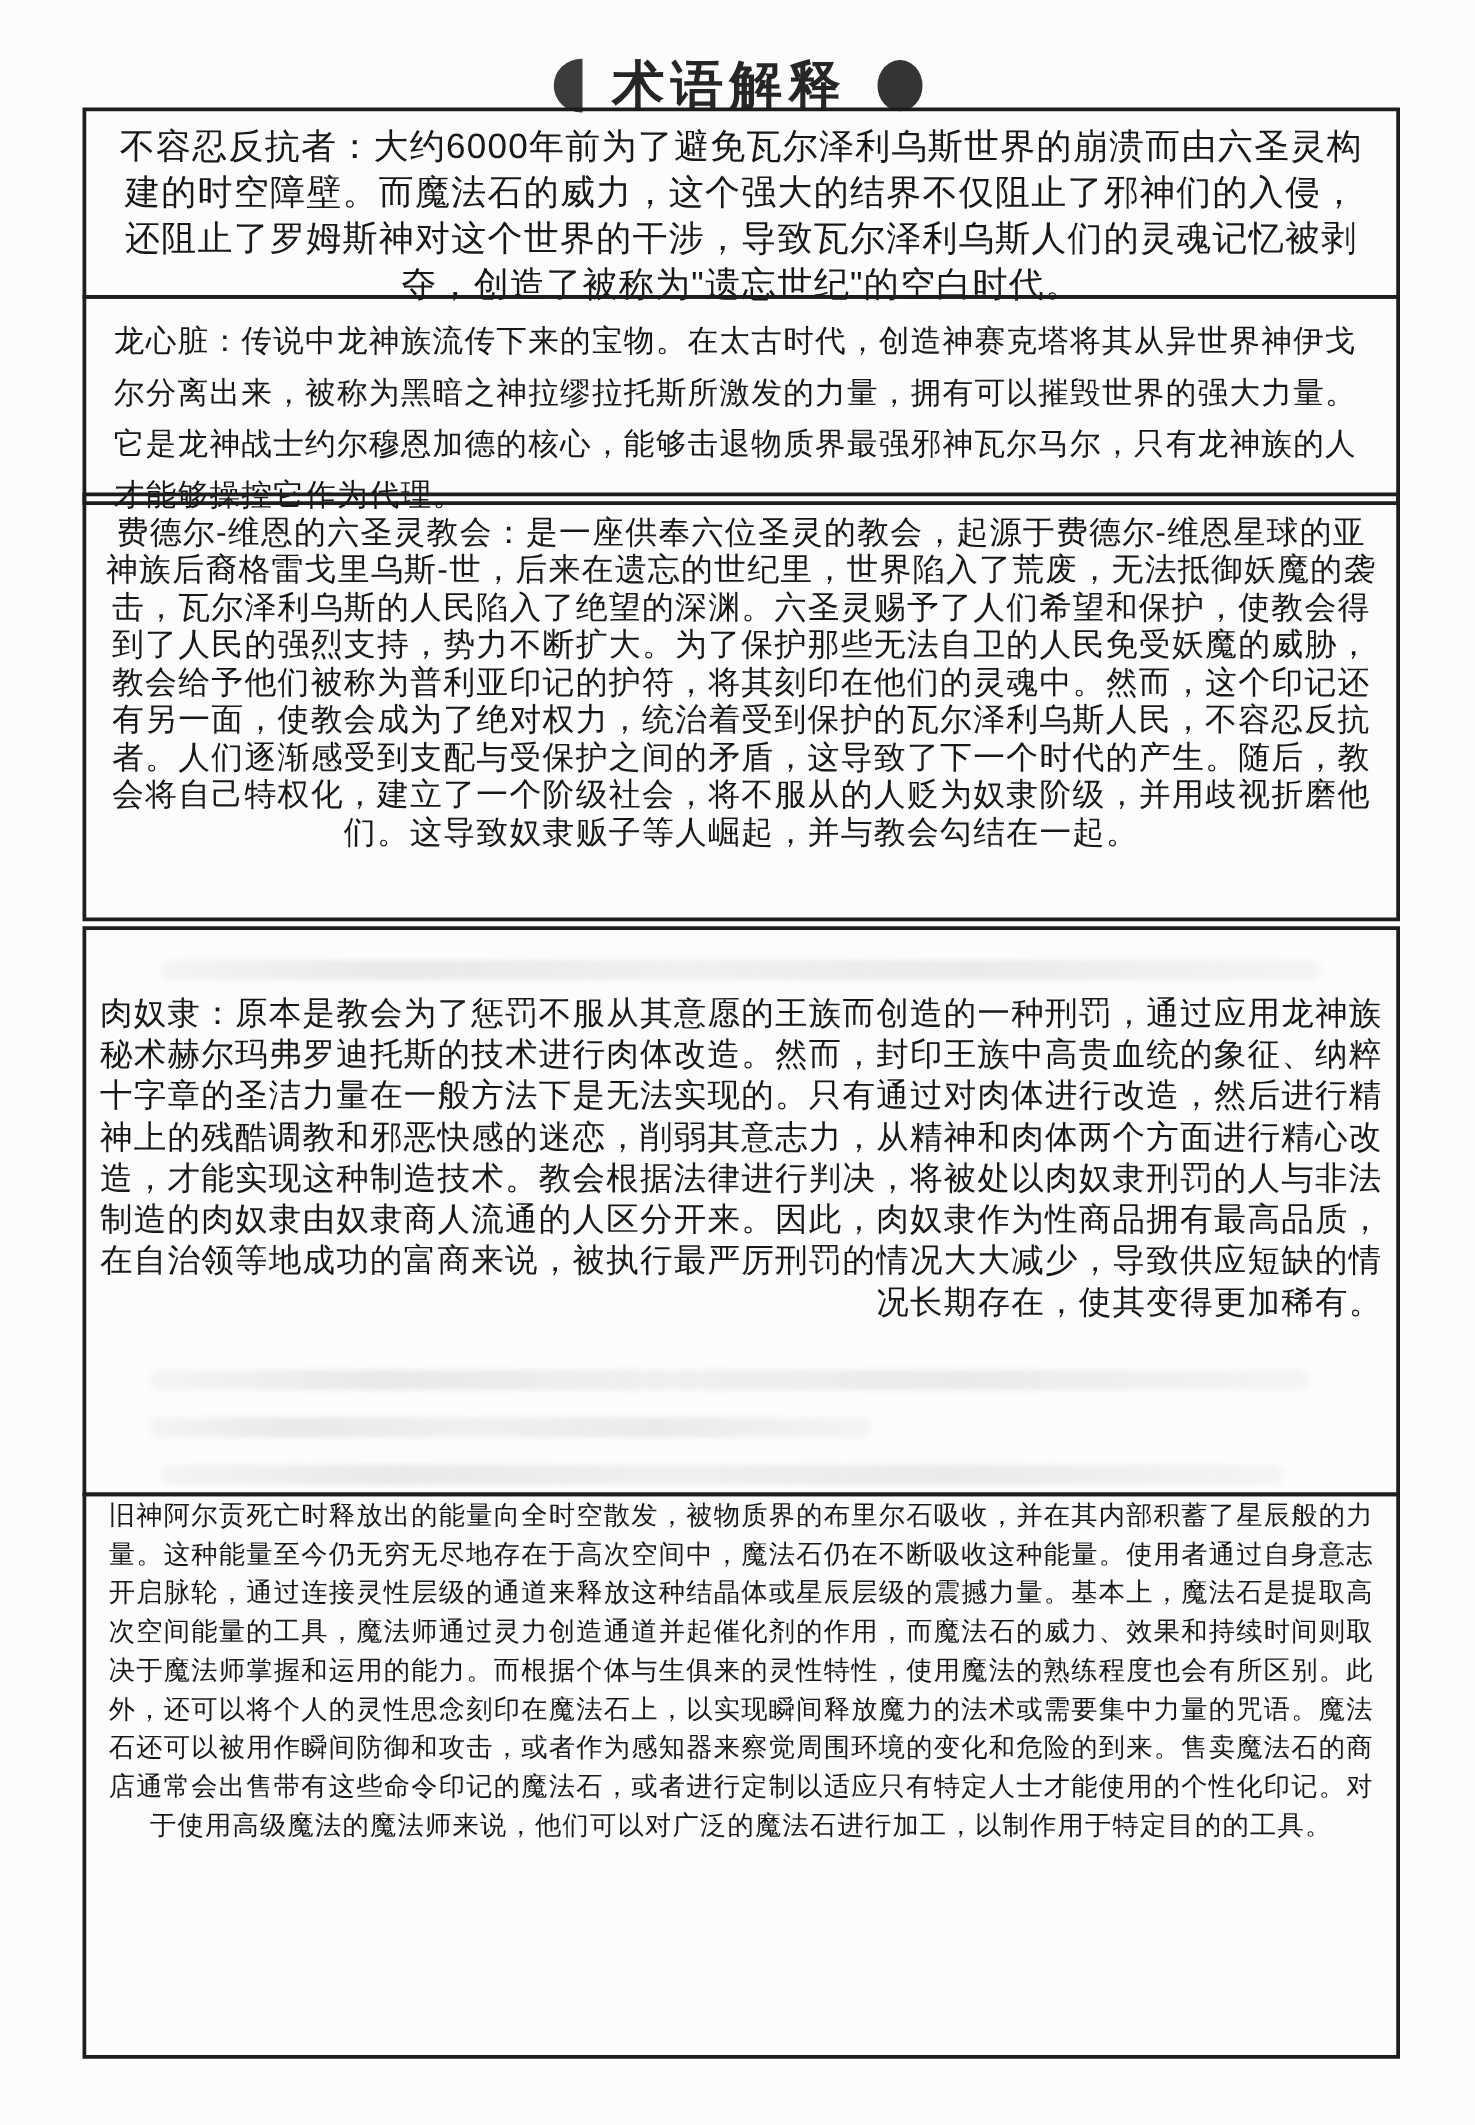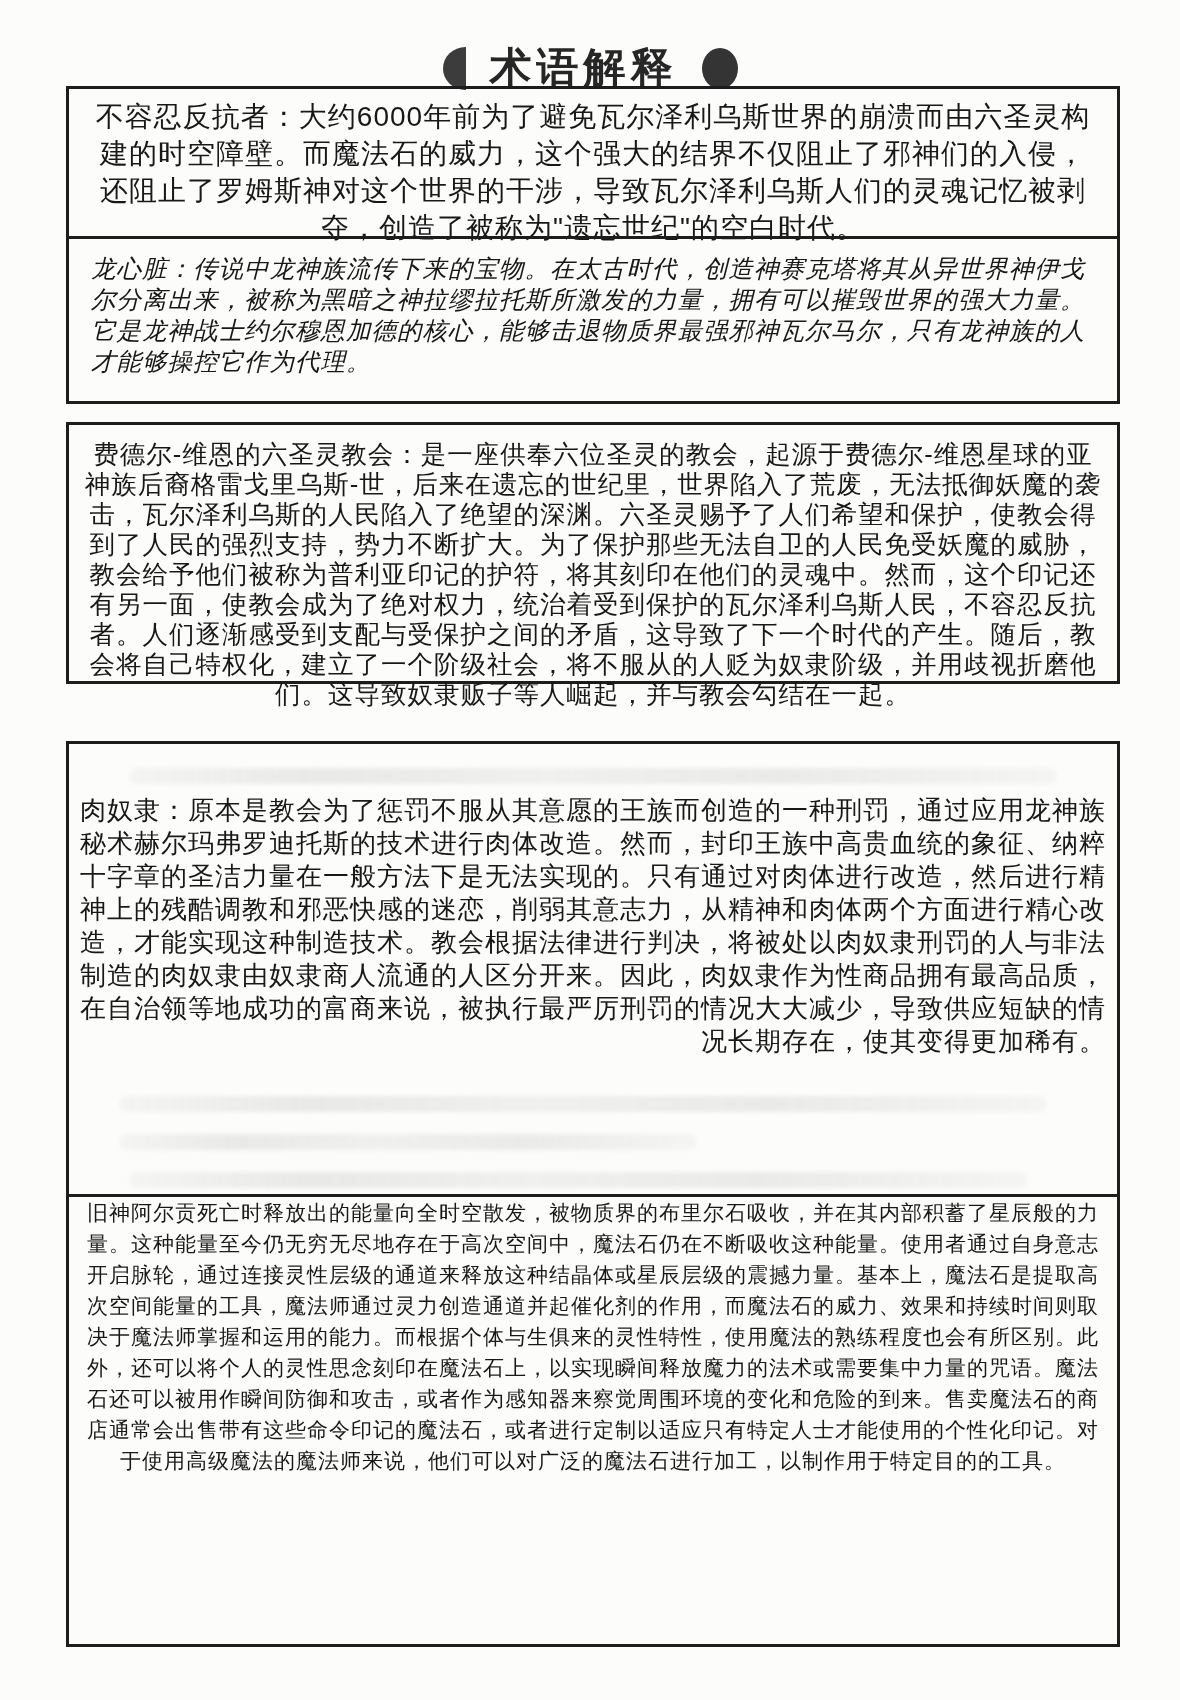--- a/index.html
+++ b/index.html
@@ -58,36 +58,35 @@
     width: 1054px;
     box-sizing: border-box;
     border: 3px solid #1d1d1d;
     background: transparent;
   }
   .term-box p { margin: 0; }
   .entry-text { letter-spacing: 1px; }
 
   .box-1 { top: 86px;   height: 153px; }
   .box-2 { top: 236px;  height: 168px; }
-  .box-3 { top: 422px;  height: 262px; }
+  .box-3 { top: 394px;  height: 343px; }
   .box-4 { top: 741px;  height: 456px; }
   .box-5 { top: 1194px; height: 453px; }
 
   .box-1 .entry-text {
     font-size: 28px;
     line-height: 37px;
     text-align: center;
     padding: 9px 26px 0;
   }
   .box-2 .entry-text {
     font-size: 24.5px;
-    line-height: 31px;
+    line-height: 41px;
     text-align: left;
     padding: 14px 26px 0 22px;
-    font-style: italic;
   }
   .box-3 .entry-text {
     font-size: 25.5px;
     line-height: 30px;
     text-align: center;
     padding: 14px 13px 0;
   }
   .box-4 .entry-text {
     font-size: 26px;
     line-height: 33px;

